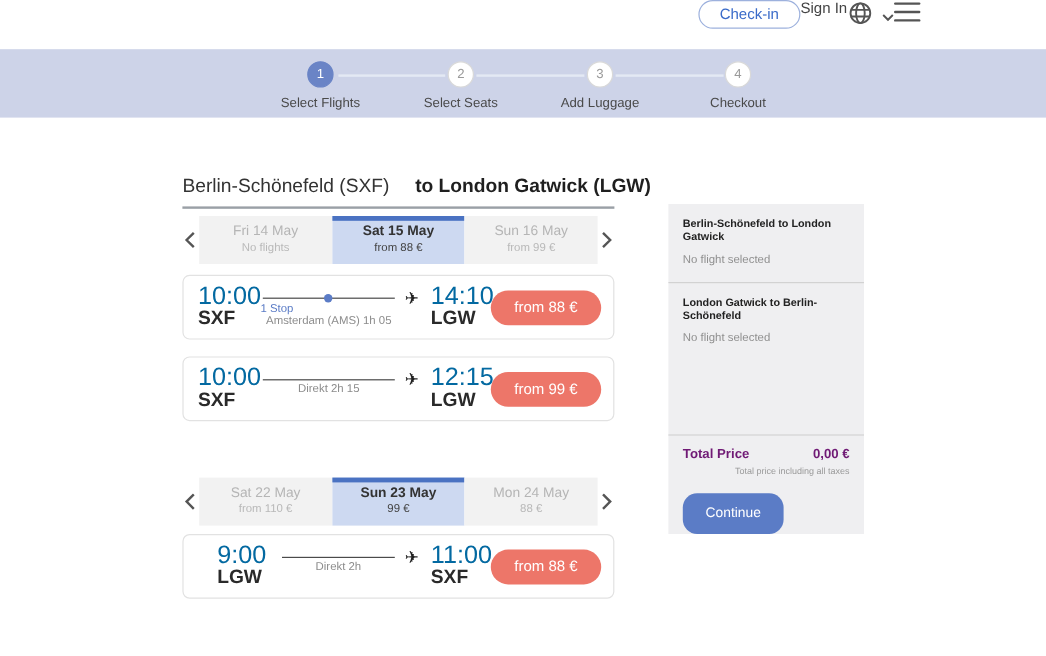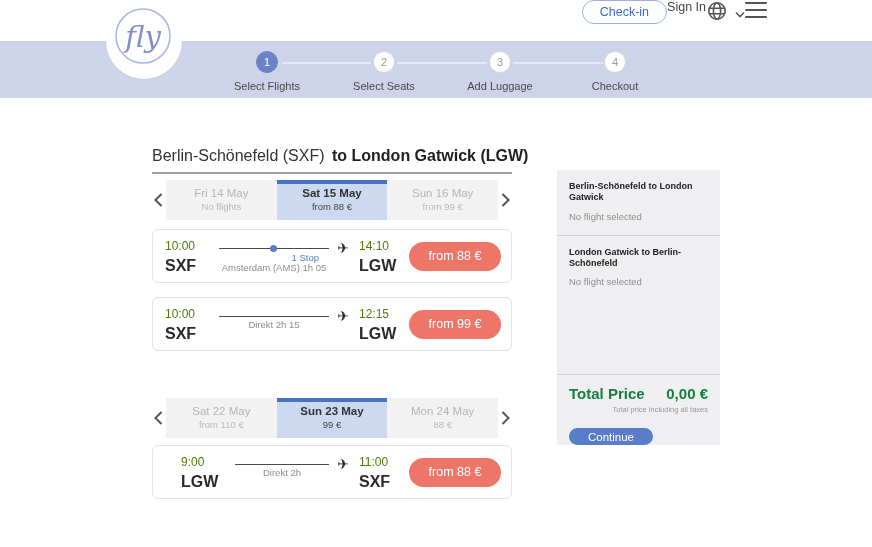--- a/index.html
+++ b/index.html
@@ -28,68 +28,68 @@
   .step-label { margin-top:7px; font-size:11px; color:#4a4a4a; }
 
   
   .logo { position:absolute; left:106px; top:3px; width:76px; height:76px; border-radius:50%;
           background:#fff; z-index:5; }
 
   
   .route-section { position:absolute; left:152px; width:360px; }
   .route-section h2 { font-size:16px; font-weight:400; color:#333; padding-bottom:7px;
                       border-bottom:2px solid #9aa0a6; margin-bottom:6px; white-space:nowrap; }
-  .route-section h2 b { font-weight:700; color:#1f1f1f; margin-left:3px; }
+  .route-section h2 b { font-weight:700; color:#1f1f1f; margin-left:17px; }
 
   .date-nav { height:40px; display:flex; align-items:stretch; }
   .chev { width:13px; border:none; background:transparent; display:flex; align-items:center;
           justify-content:center; cursor:pointer; padding:0; }
   .tabs { flex:1; display:flex; margin:0 1px; }
   .tab { flex:1; background:#f2f2f2; text-align:center; padding-top:7px; cursor:pointer; }
   .tab .day { font-size:11.5px; color:#b5b5b5; margin-bottom:2px; }
   .tab .price { font-size:9.5px; color:#b9b9b9; }
   .tab.active { background:var(--tab_active_bg,#cdd9f1); border-top:4px solid var(--accent_dark,#4a72c2); padding-top:3px; }
   .tab.active .day { color:#333; font-weight:700; }
   .tab.active .price { color:#444; }
 
   .card { height:54px; border:1px solid #e2e2e2; border-radius:6px; background:#fff;
           display:flex; align-items:center; padding:0 10px 0 12px; margin-top:9px; cursor:pointer; }
   .card + .card { margin-top:14px; }
   .dep, .arr { width:50px; }
-  .dep .time, .arr .time { font-size:12px; color:#4d7c0f; line-height:17px; }
+  .dep .time, .arr .time { font-size:21px; color:#0369a1; line-height:17px; }
   .dep .code, .arr .code { font-size:16px; font-weight:700; color:#2a2a2a; margin-top:2px; }
   .route { flex:1; position:relative; height:54px; margin:0 4px 0 2px; }
   .route .line { position:absolute; left:2px; right:26px; top:19px; height:1px; background:#4a4a4a; }
   .route .plane { position:absolute; right:6px; top:11px; font-size:14px; color:#1f1f1f; }
   .route .dot { display:none; }
   .card.has-stop .route .dot { display:block; position:absolute; left:calc(50% - 16px); top:16px;
           width:7px; height:7px; border-radius:50%; background:var(--accent,#5b7cc6); }
-  .route .stop { position:absolute; left:0; right:36px; top:23px; text-align:right;
+  .route .stop { position:absolute; left:0; right:36px; top:23px; text-align:left;
           font-size:9.5px; color:var(--accent,#5b7cc6); }
   .route .detail { position:absolute; left:0; right:24px; top:22px; text-align:center;
           font-size:9.5px; color:#8c8c8c; }
   .card.has-stop .route .detail { top:33px; }
   .price-btn { width:92px; height:29px; flex:none; border:none; border-radius:15px;
           background:var(--coral,#ed7669); color:#fff; font-family:inherit; font-size:12.5px; cursor:pointer; }
 
   
   .basket { position:absolute; left:557px; top:170px; width:163px; height:275px;
             background:#efeff1; display:flex; flex-direction:column; }
   .b-header { padding:13px 12px 11px; border-bottom:1px solid #d2d2d2; display:flex;
               align-items:center; gap:7px; }
   .b-title { font-size:11.5px; font-weight:700; color:#1f1f1f; letter-spacing:.4px; }
   .b-item { padding:11px 12px 13px; border-bottom:1px solid #d2d2d2; }
   .b-item.grow { flex:1; }
   .b-route { font-size:9px; font-weight:700; color:#222; margin-bottom:7px; line-height:1.25; }
   .b-status { font-size:9.5px; color:#8f8f8f; }
   .b-total { padding:10px 12px 0; }
   .b-total-row { display:flex; justify-content:space-between; align-items:baseline; }
-  .b-total-label, .b-total-value { font-size:15px; font-weight:700; color:#15803d; }
+  .b-total-label, .b-total-value { font-size:11px; font-weight:700; color:#701a75; }
   .b-note { text-align:right; font-size:7.5px; color:#9a9a9a; margin-top:3px; }
-  .b-continue { margin:14px auto 0; width:84px; height:17px; border:none; border-radius:12px;
+  .b-continue { margin:14px auto 0; width:84px; height:34px; border:none; border-radius:12px;
             background:var(--accent,#5b7cc6); color:#fff; font-family:inherit; font-size:11.5px; cursor:pointer; }
 </style>
 </head>
 <body>
 
 <div class="viewport">
 
   <div class="topbar">
     <div class="top-right">
       <button class="checkin-btn">Check-in</button>
@@ -132,26 +132,20 @@
     <div class="step" style="left:444px;">
       <div class="step-circle">3</div>
       <div class="step-label">Add Luggage</div>
     </div>
     <div class="step" style="left:559px;">
       <div class="step-circle">4</div>
       <div class="step-label">Checkout</div>
     </div>
   </div>
 
-  <div class="logo">
-    <svg width="76" height="76" viewBox="0 0 76 76">
-      <circle cx="37" cy="33" r="27" fill="none" stroke="#aab9de" stroke-width="1.6"></circle>
-      <text x="37" y="44" text-anchor="middle" font-family="DejaVu Serif, serif" font-style="italic" font-size="29" fill="#7e92c7">fly</text>
-    </svg>
-  </div>
 
   <section class="route-section" style="top:147px;">
     <h2>
       <span>Berlin-Schönefeld (SXF)</span>
       <b>to London Gatwick (LGW)</b>
     </h2>
     <div class="date-nav">
       <button class="chev">
         <svg width="9" height="14" viewBox="0 0 9 14" fill="none" stroke="#555" stroke-width="2">
             <polyline points="7.5,1 1.5,7 7.5,13"></polyline>

